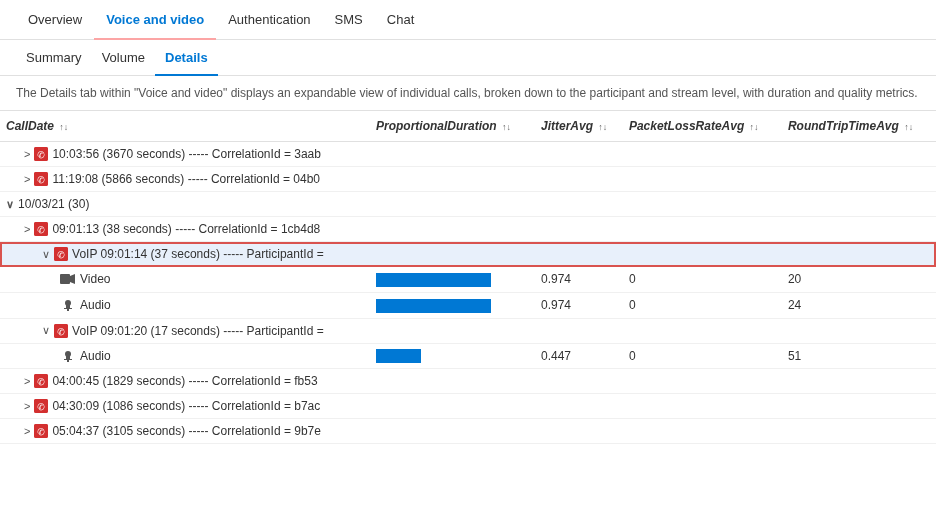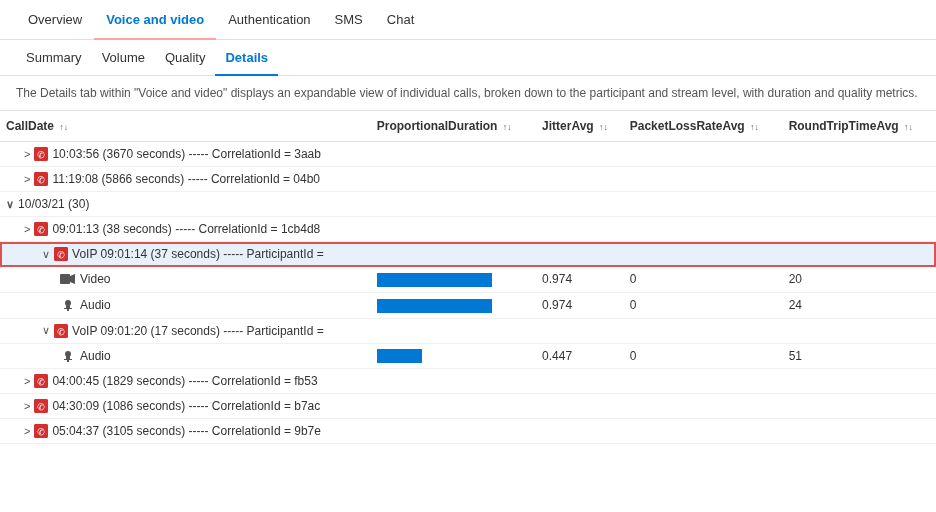--- a/index.html
+++ b/index.html
@@ -69,20 +69,21 @@
       padding: 0 0;
     }
     table {
       width: 100%;
       border-collapse: collapse;
       font-size: 12px;
     }
     thead tr {
       border-bottom: 1px solid #e0e0e0;
       background: #fff;
+      font-style: italic;
     }
     thead th {
       padding: 8px 6px;
       text-align: left;
       font-weight: 600;
       color: #333;
       white-space: nowrap;
       vertical-align: middle;
     }
     tbody tr {
@@ -120,21 +121,20 @@
 <div class="top-nav-item">Overview</div>
     <div class="top-nav-item active">Voice and video</div>
     <div class="top-nav-item">Authentication</div>
     <div class="top-nav-item">SMS</div>
     <div class="top-nav-item">Chat</div>
   </nav>
 
 <div class="sub-nav">
 <div class="sub-nav-item">Summary</div>
     <div class="sub-nav-item">Volume</div>
-    <div class="sub-nav-item">Quality</div>
     <div class="sub-nav-item active">Details</div>
   </div>
 
 <div class="description">The Details tab within "Voice and video" displays an expandable view of individual calls, broken down to the participant and stream level, with duration and quality metrics.</div>
 
 <div class="table-container">
   <table>
     <thead>
       <tr>
       <th style="min-width: 230px;">CallDate <span class="sort-arrow">↑↓</span></th>

